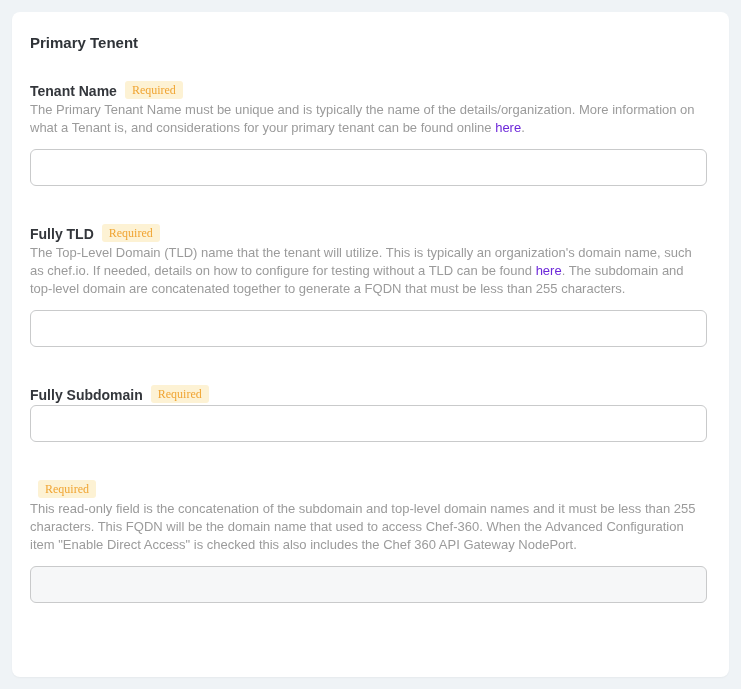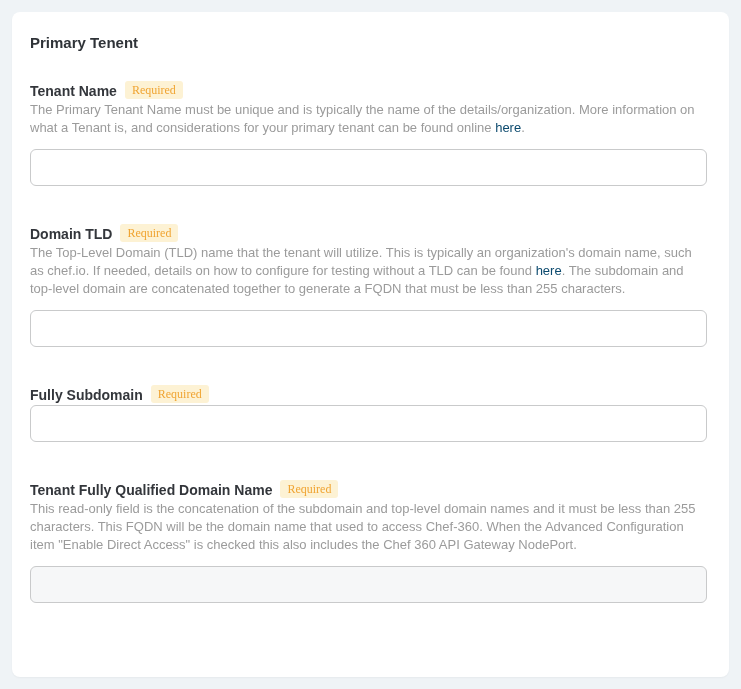--- a/index.html
+++ b/index.html
@@ -57,21 +57,21 @@
     border-radius: 3px;
     font-family: Liberation Serif, serif;
   }
   .field-desc {
     font-size: 13px;
     line-height: 18px;
     color: #9b9b9b;
     margin: 0 0 12px 0;
   }
   .inline-link {
-    color: #0c4a6e;
+    color: #6d28d9;
     text-decoration: none;
     cursor: pointer;
   }
   .text-input {
     display: block;
     width: 100%;
     box-sizing: border-box;
     height: 37px;
     border: 1px solid #c9cacb;
     border-radius: 6px;
@@ -97,37 +97,36 @@
     <div class="label-row">
       <span class="field-label">Tenant Name</span>
       <span class="required-badge">Required</span>
     </div>
     <p class="field-desc"><span>The Primary Tenant Name must be unique and is typically the name of the details/organization. More information on what a Tenant is, and considerations for your primary tenant can be found online </span><a class="inline-link">here</a><span>.</span></p>
     <input class="text-input" type="text" value="" style="">
   </div>
 
   <div class="field">
     <div class="label-row">
-      <span class="field-label">Domain TLD</span>
+      <span class="field-label">Fully TLD</span>
       <span class="required-badge">Required</span>
     </div>
     <p class="field-desc"><span>The Top-Level Domain (TLD) name that the tenant will utilize. This is typically an organization's domain name, such as chef.io. If needed, details on how to configure for testing without a TLD can be found </span><a class="inline-link">here</a><span>. The subdomain and top-level domain are concatenated together to generate a FQDN that must be less than 255 characters.</span></p>
     <input class="text-input" type="text" value="" style="">
   </div>
 
   <div class="field">
     <div class="label-row">
       <span class="field-label">Fully Subdomain</span>
       <span class="required-badge">Required</span>
     </div>
     <input class="text-input" type="text" value="" style="">
   </div>
 
   <div class="field">
     <div class="label-row">
-      <span class="field-label">Tenant Fully Qualified Domain Name</span>
       <span class="required-badge">Required</span>
     </div>
     <p class="field-desc"><span>This read-only field is the concatenation of the subdomain and top-level domain names and it must be less than 255 characters. This FQDN will be the domain name that used to access Chef-360. When the Advanced Configuration item "Enable Direct Access" is checked this also includes the Chef 360 API Gateway NodePort.</span><a class="inline-link"></a><span></span></p>
     <input class="text-input readonly" type="text" readonly="" value="" style="">
   </div>
 
 </div>
 
 </body></html>

